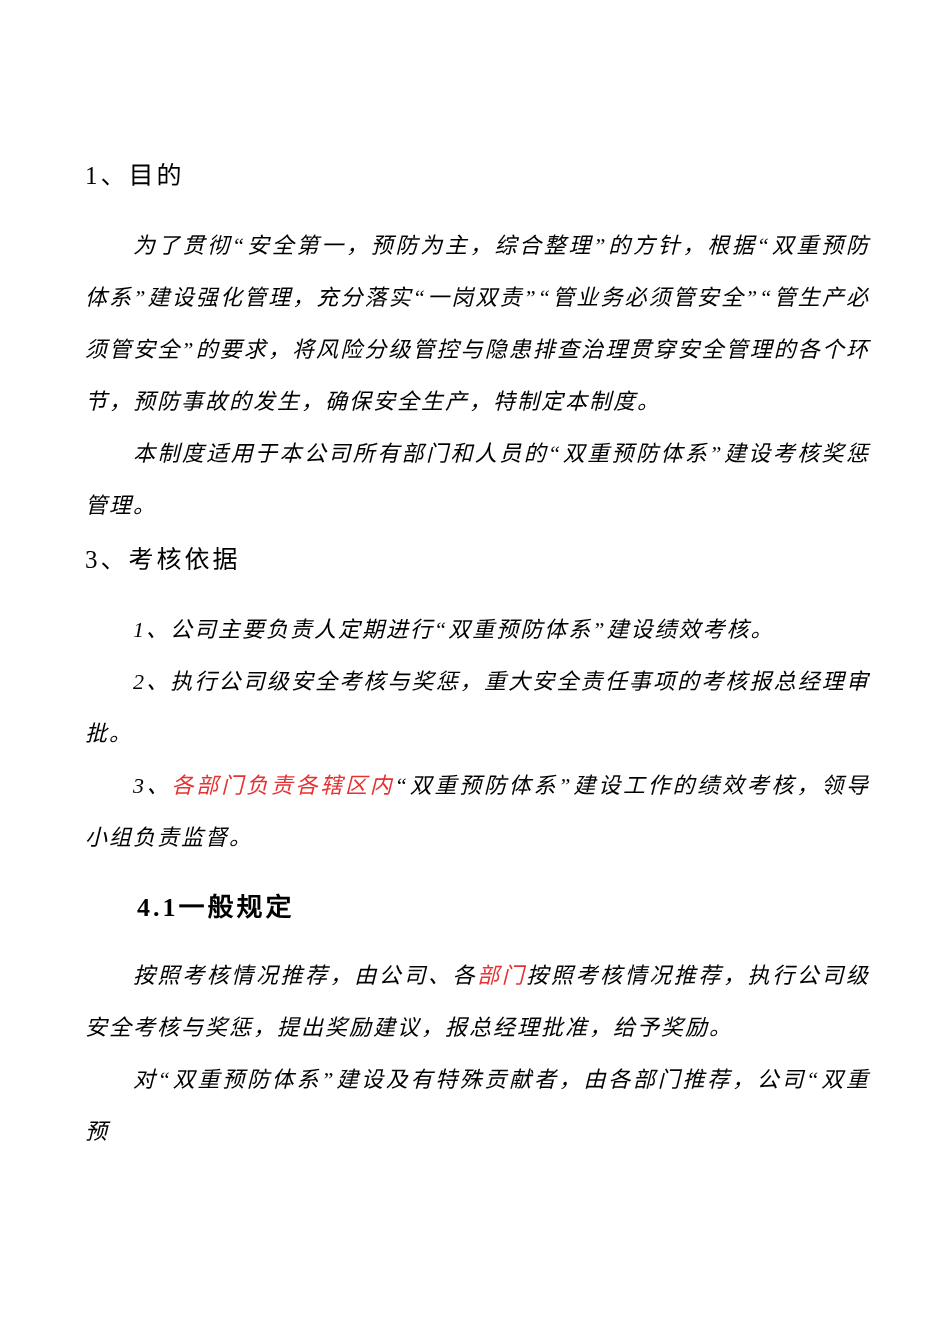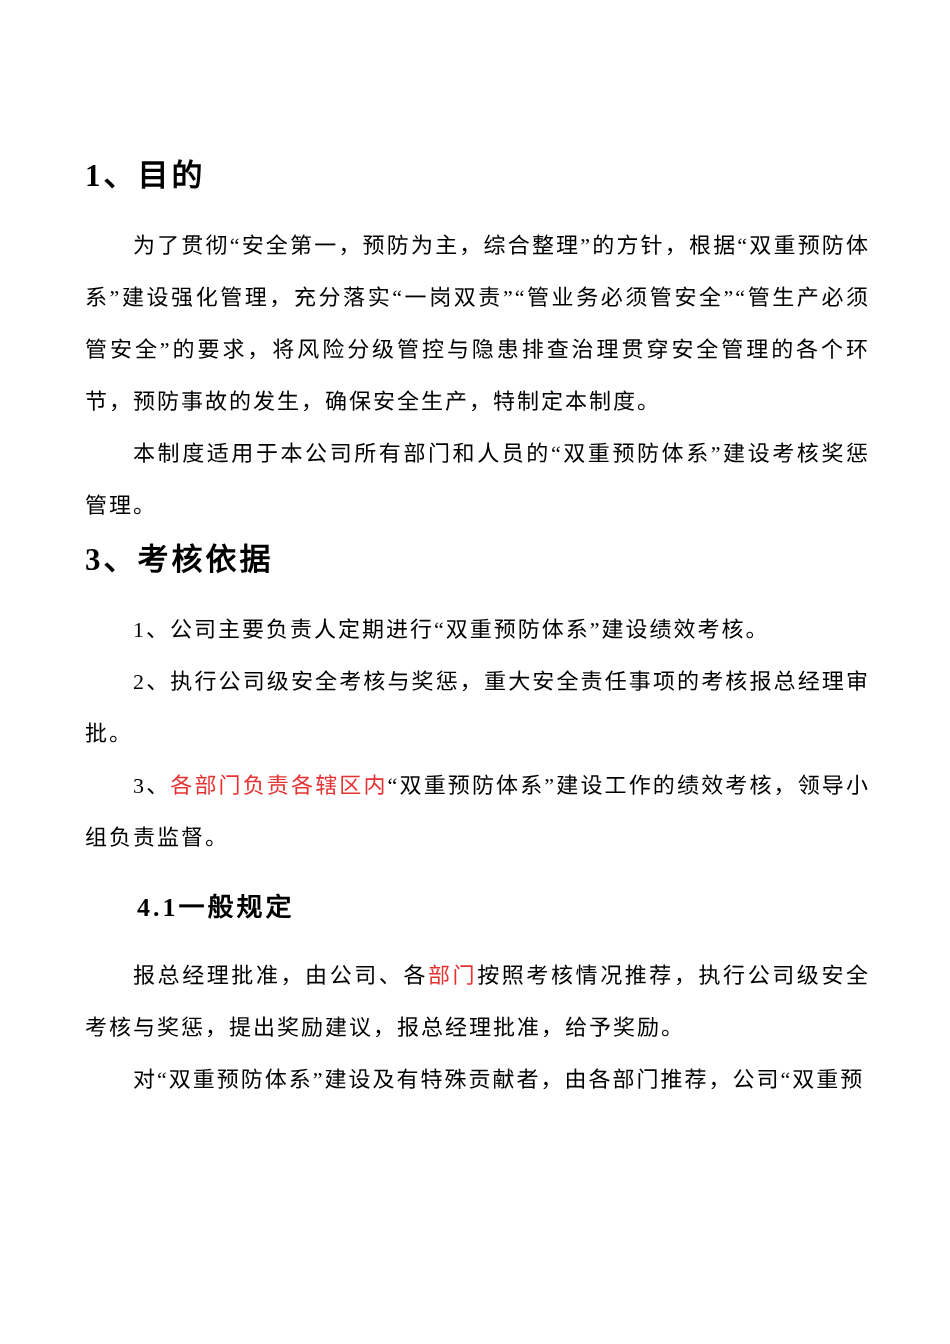--- a/index.html
+++ b/index.html
@@ -11,43 +11,43 @@
     overflow: hidden;
     box-sizing: border-box;
     font-family: "Liberation Serif", "DejaVu Serif", serif;
     color: #000000;
   }
   .doc {
     box-sizing: border-box;
     padding: 148px 80px 0 85px;
   }
   .heading {
-    font-size: 31px;
-    font-weight: bold;
+    font-size: 25px;
+    font-weight: normal;
     line-height: 36px;
     letter-spacing: 3px;
     margin: 10px 0 26px 0;
   }
   .subheading {
     font-size: 26px;
     font-weight: bold;
     line-height: 36px;
     letter-spacing: 3px;
     margin: 26px 0 24px 0;
     text-indent: 52px;
   }
   .para {
     font-size: 22px;
     line-height: 52px;
     letter-spacing: 2px;
     margin: 0;
     text-indent: 48px;
     text-align: justify;
   }
-  .run { color: inherit; }
+  .run { color: inherit; font-style: italic; }
   .run.red { color: var(--accent-red, #e53333); }
   section { margin: 0; }
 </style>
 </head>
 <body style="background: rgb(255, 255, 255);">
 
 <div class="page" style="color: rgb(0, 0, 0);">
   <div class="doc">
 
     <section>
@@ -61,18 +61,18 @@
 
     <section>
       <h2 class="heading">3、考核依据</h2>
       <p class="para"><span class="run">1、公司主要负责人定期进行“双重预防体系”建设绩效考核。</span></p>
       <p class="para"><span class="run">2、执行公司级安全考核与奖惩，重大安全责任事项的考核报总经理审批。</span></p>
       <p class="para"><span class="run">3、</span><span class="run red">各部门负责各辖区内</span><span class="run">“双重预防体系”建设工作的绩效考核，领导小组负责监督。</span></p>
     </section>
 
     <section>
       <h3 class="subheading">4.1一般规定</h3>
-      <p class="para"><span class="run">报总经理批准，由公司、各</span><span class="run red">部门</span><span class="run">按照考核情况推荐，执行公司级安全考核与奖惩，提出奖励建议，报总经理批准，给予奖励。</span></p>
+      <p class="para"><span class="run">按照考核情况推荐，由公司、各</span><span class="run red">部门</span><span class="run">按照考核情况推荐，执行公司级安全考核与奖惩，提出奖励建议，报总经理批准，给予奖励。</span></p>
       <p class="para"><span class="run">对“双重预防体系”建设及有特殊贡献者，由各部门推荐，公司“双重预</span></p>
     </section>
 
   </div>
 </div>
 
 </body></html>

